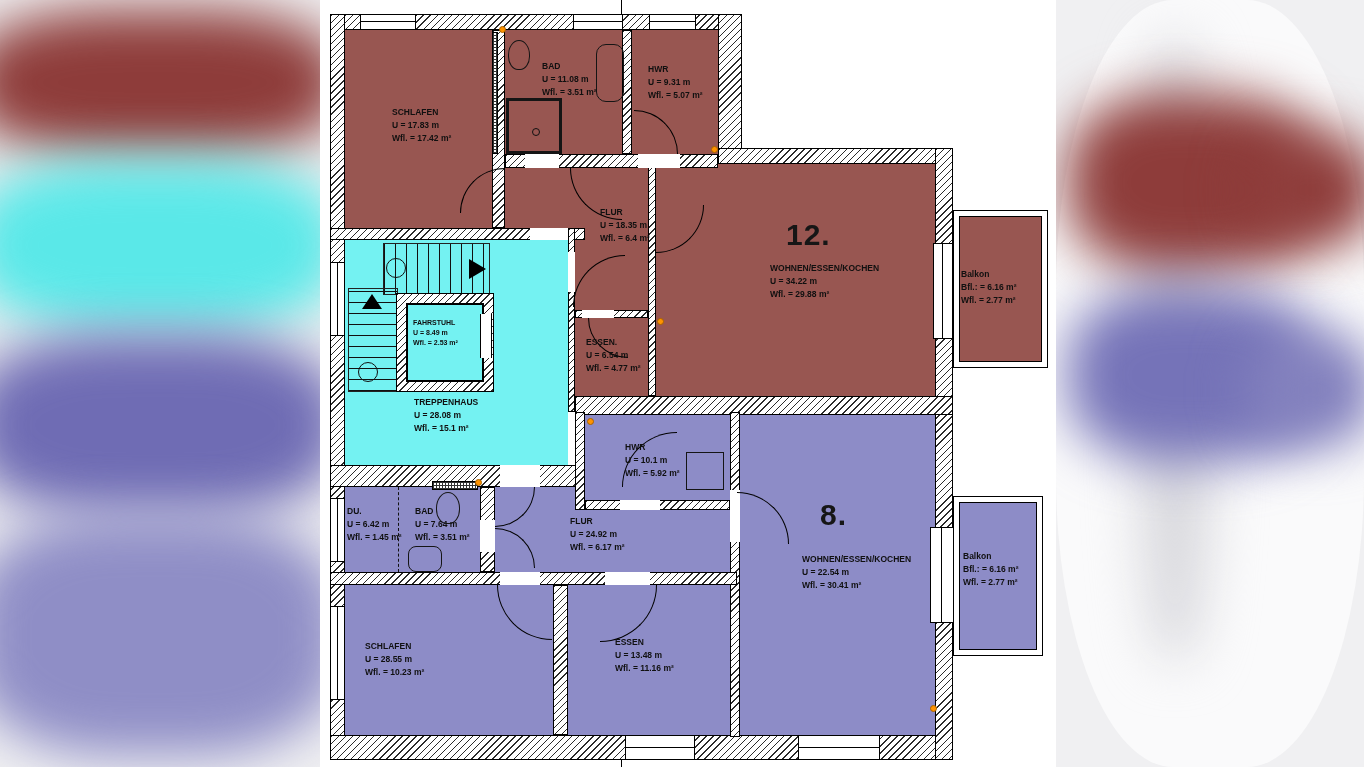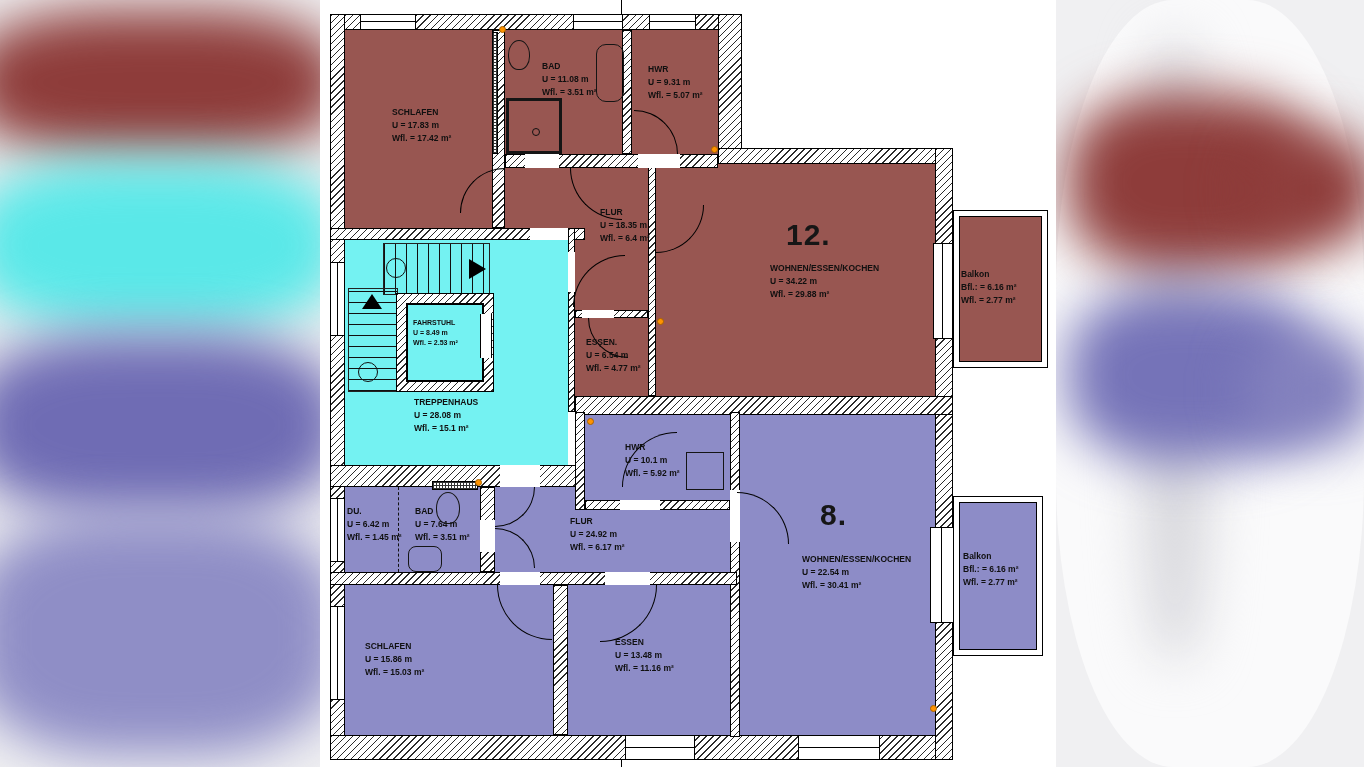--- a/index.html
+++ b/index.html
@@ -242,22 +242,22 @@
     <div>U = 22.54 m</div>
     <div>Wfl. = 30.41 m²</div>
   </div>
   <div class="lbl" style="left:643px;top:550px">
     <div>Balkon</div>
     <div>Bfl.: = 6.16 m²</div>
     <div>Wfl. = 2.77 m²</div>
   </div>
   <div class="lbl" style="left:45px;top:640px">
     <div>SCHLAFEN</div>
-    <div>U = 15.86 m</div>
-    <div>Wfl. = 15.03 m²</div>
+    <div>U = 28.55 m</div>
+    <div>Wfl. = 10.23 m²</div>
   </div>
   <div class="lbl" style="left:295px;top:636px">
     <div>ESSEN</div>
     <div>U = 13.48 m</div>
     <div>Wfl. = 11.16 m²</div>
   </div>
 
 </div>
 
 </body></html>

